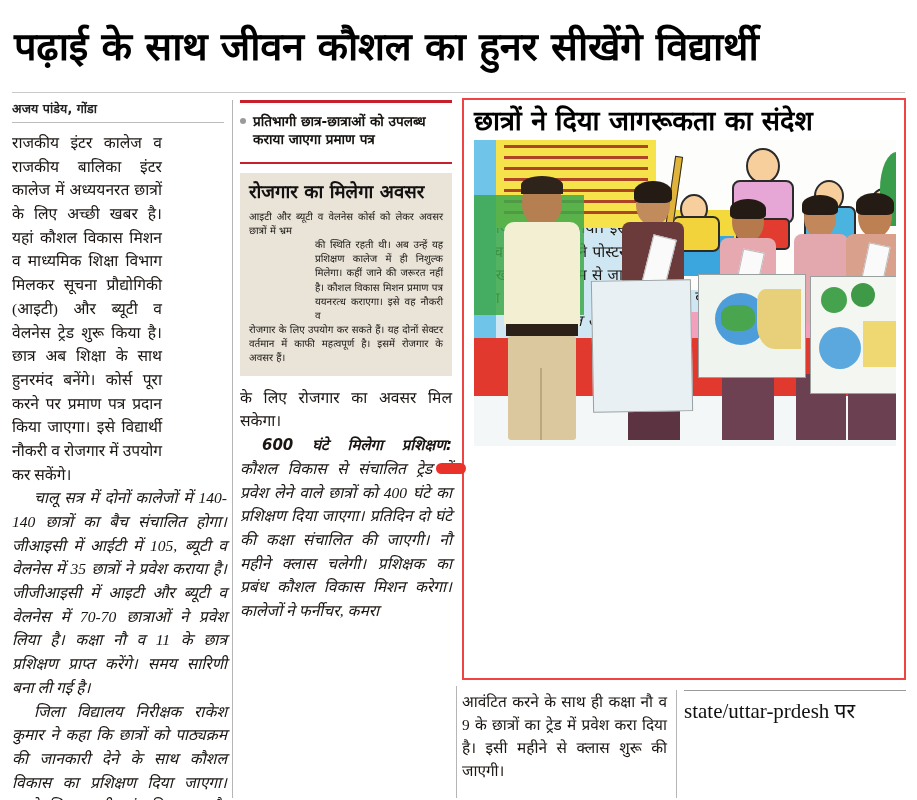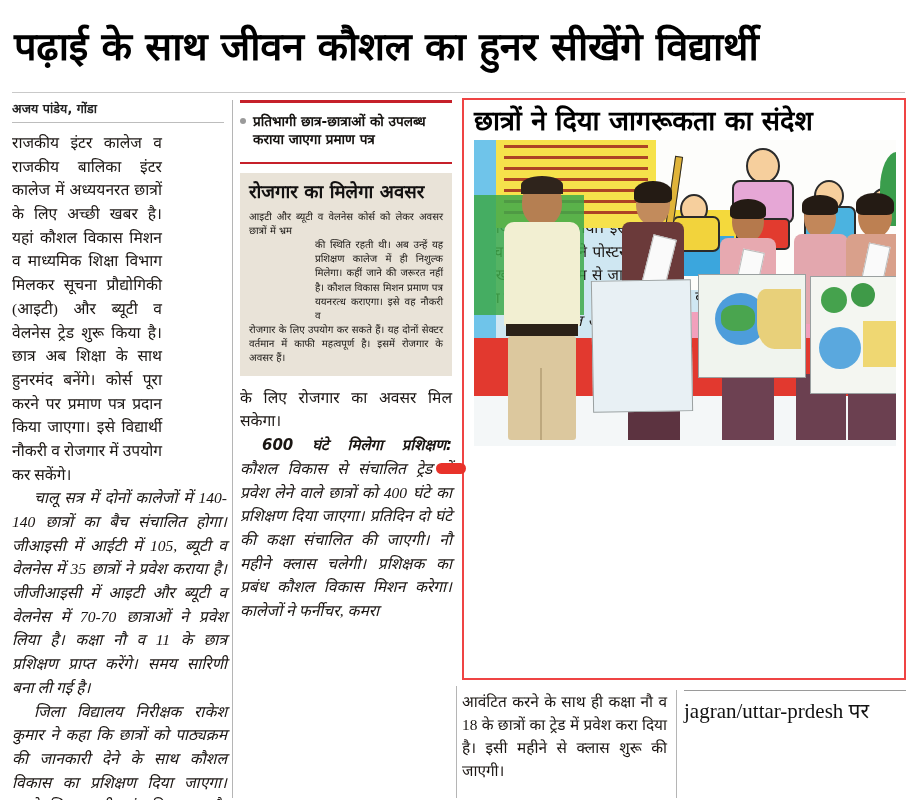--- a/index.html
+++ b/index.html
@@ -353,23 +353,23 @@
         <div class="pb-col">
           <p style="margin:0;">नुकसान की जानकारी दी। इसके बाद छात्रों ने बाल अखबार में जलवायु परिवर्तन के कारण आने वाले के खतरे को लेकर लोगों का ध्यान आकृष्ट कराया। हरित क्रांति का संदेश दिया। बच्चों ने पोस्टर से वर्तमान पीढ़ी को भविष्य में आने वाली भीषण आपदाओं के प्रति आगाह किया।</p>
         </div>
       </div>
     </div>
   </div>
 
   <div class="red-pill"></div>
 
   <div class="col3b">
-    <p style="margin:0;">आवंटित करने के साथ ही कक्षा नौ व 18 के छात्रों का ट्रेड में प्रवेश करा दिया है। इसी महीने से क्लास शुरू की जाएगी।</p>
+    <p style="margin:0;">आवंटित करने के साथ ही कक्षा नौ व 9 के छात्रों का ट्रेड में प्रवेश करा दिया है। इसी महीने से क्लास शुरू की जाएगी।</p>
   </div>
 
   <div class="col4b">
     <div class="footer-rule"></div>
     <div class="footer-url">
-      <div>jagran/uttar-prdesh पर</div>
+      <div>state/uttar-prdesh पर</div>
     </div>
   </div>
 
 </div>
 
 </body></html>

